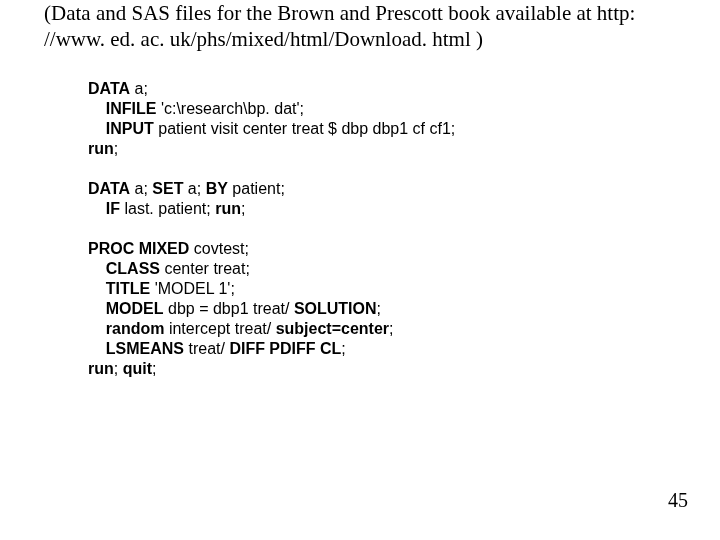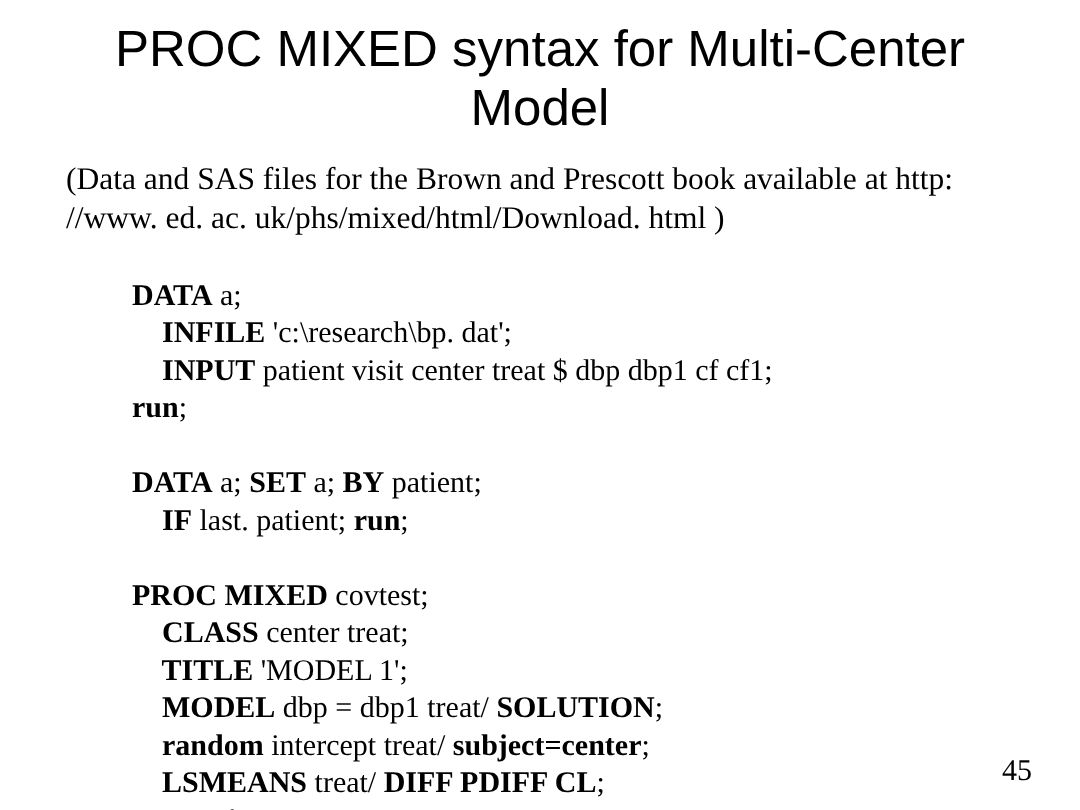--- a/index.html
+++ b/index.html
@@ -27,41 +27,40 @@
     margin: 14px 40px 14px 40px;
     font-weight: 400;
   }
   .subtitle {
     font-family: "Times New Roman", Times, serif;
     font-size: 21px;
     line-height: 1.25;
     margin: 0 44px 26px 44px;
   }
   .code {
-    font-family: Liberation Serif, serif;
-    font-size: 20px;
+    font-family: Liberation Sans, sans-serif;
+    font-size: 16px;
     line-height: 1.25;
     white-space: pre;
     margin: 0 0 0 88px;
   }
   .code b { font-weight: bold; }
   .pagenum {
     position: absolute;
     right: 32px;
     bottom: 28px;
     font-family: "Times New Roman", Times, serif;
     font-size: 20px;
   }
 </style>
 </head>
 <body>
 
 <div class="slide">
 
-  <div class="title">PROC MIXED syntax for Multi-Center Model</div>
 
   <div class="subtitle">(Data and SAS files for the Brown and Prescott book available at http: //www. ed. ac. uk/phs/mixed/html/Download. html )</div>
 
   <div class="code"><b>DATA</b><span> a;</span>
 <b>    INFILE</b><span> 'c:\research\bp. dat';</span>
 <b>    INPUT</b><span> patient visit center treat $ dbp dbp1 cf cf1;</span>
 <b>run</b><span>;</span>
 <span></span>
 <b>DATA</b><span> a; </span><b>SET</b><span> a; </span><b>BY</b><span> patient;</span>
 <b>    IF</b><span> last. patient; </span><b>run</b><span>;</span>

